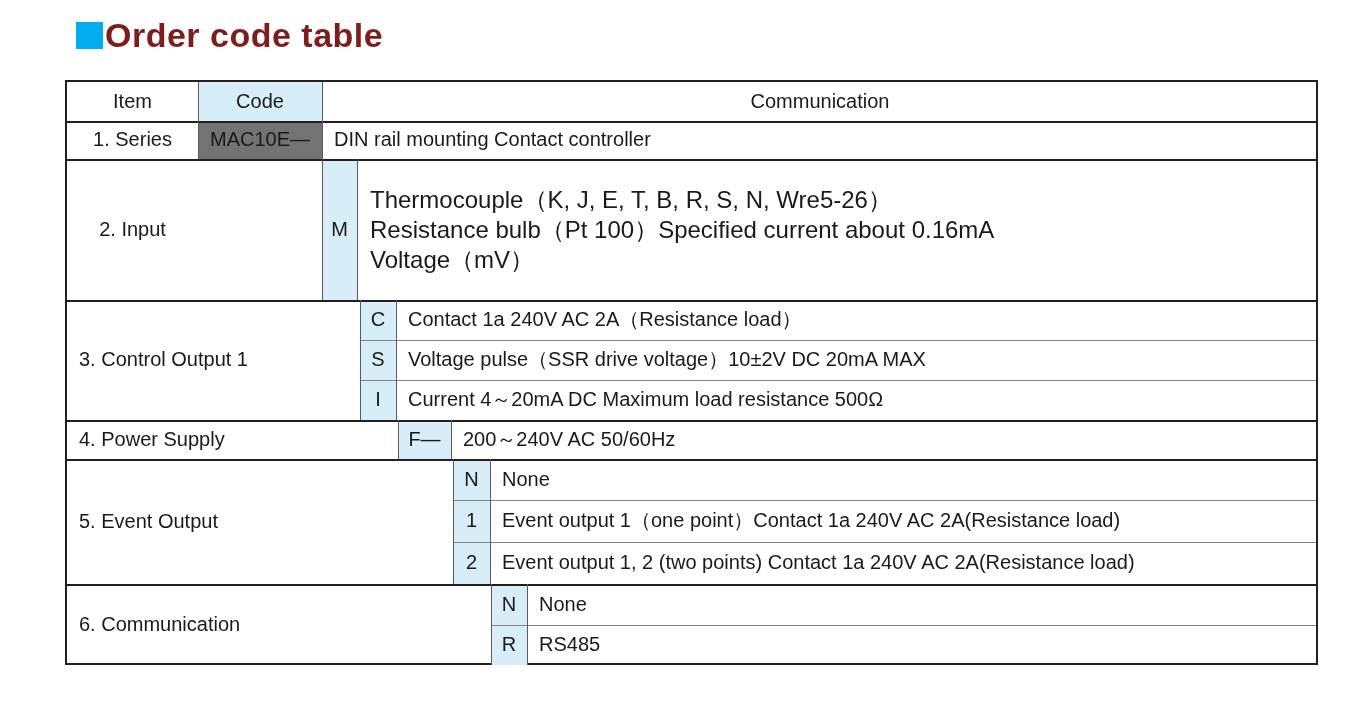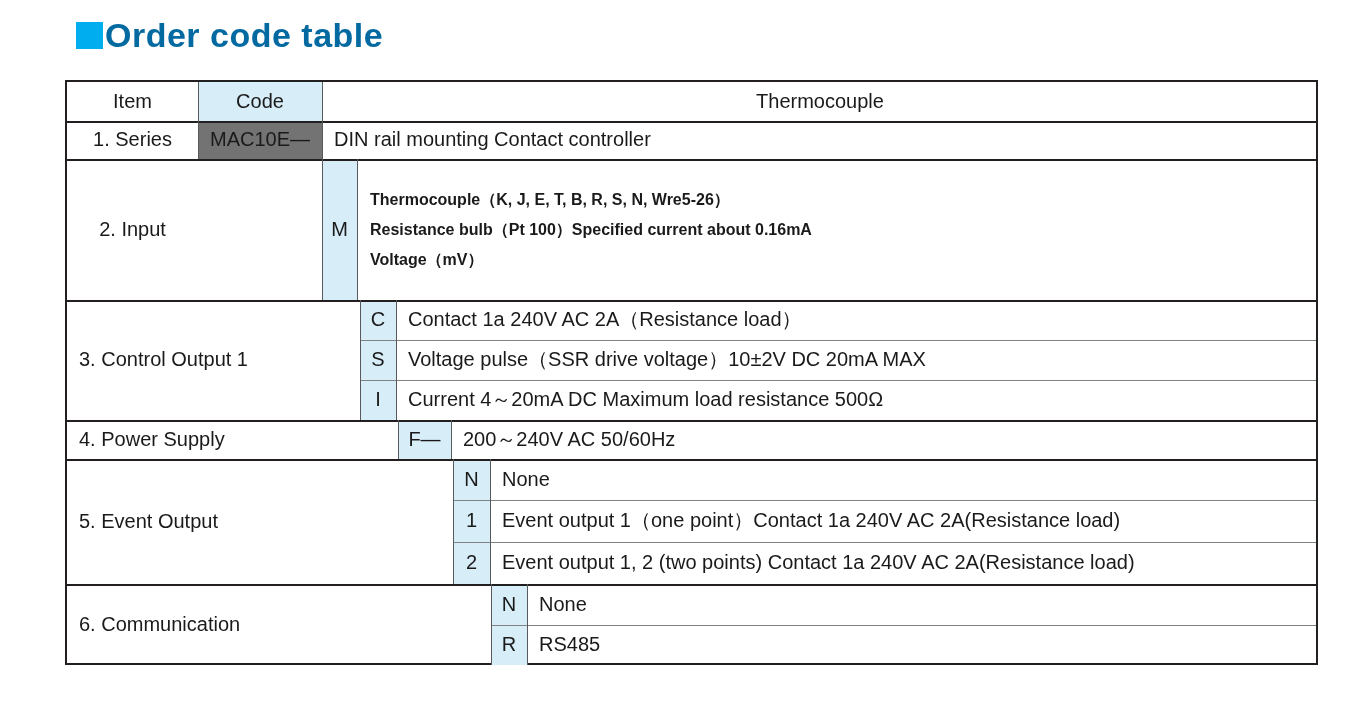--- a/index.html
+++ b/index.html
@@ -85,39 +85,38 @@
     width: 0;
     border-left: 1px solid #58595b;
   }
 
   .multiline {
     display: block;
     white-space: normal;
   }
   .multiline .ln {
     display: block;
-    font-size: 16px;
+    font-size: 24px;
     line-height: 30px;
     white-space: nowrap;
-    font-weight: bold;
   }
 </style>
 </head>
 <body>
 
 <div id="heading">
   <span class="sq" style="background: rgb(0, 174, 239);"></span>
-  <span class="htxt" style="color: #0369a1;">Order code table</span>
+  <span class="htxt" style="color: #7f1d1d;">Order code table</span>
 </div>
 
 <div id="table">
 
   <div class="c center" style="left:0;top:0;width:131px;height:39px;">Item</div>
   <div class="c center code" style="left: 131px; top: 0px; width: 124px; height: 39px; background: rgb(215, 237, 248);">Code</div>
-  <div class="c center" style="left:255px;top:0;width:996px;height:39px;">Thermocouple</div>
+  <div class="c center" style="left:255px;top:0;width:996px;height:39px;">Communication</div>
 
   <div class="c center" style="left:0;top:39px;width:131px;height:38px;">1. Series</div>
   <div class="c center code" style="left: 131px; top: 39px; width: 124px; height: 38px; background: #737373;">MAC10E—</div>
   <div class="c pad" style="left:255px;top:39px;width:996px;height:38px;">DIN rail mounting Contact controller</div>
 
   <div class="c center" style="left:0;top:77px;width:131px;height:141px;">2. Input</div>
   <div class="c center code" style="left: 255px; top: 77px; width: 35px; height: 141px; background: rgb(215, 237, 248);">M</div>
   <div class="c" style="left:290px;top:77px;width:961px;height:141px;padding-left:13px;">
     <span class="multiline">
       <span class="ln">Thermocouple（K, J, E, T, B, R, S, N, Wre5-26）</span>

